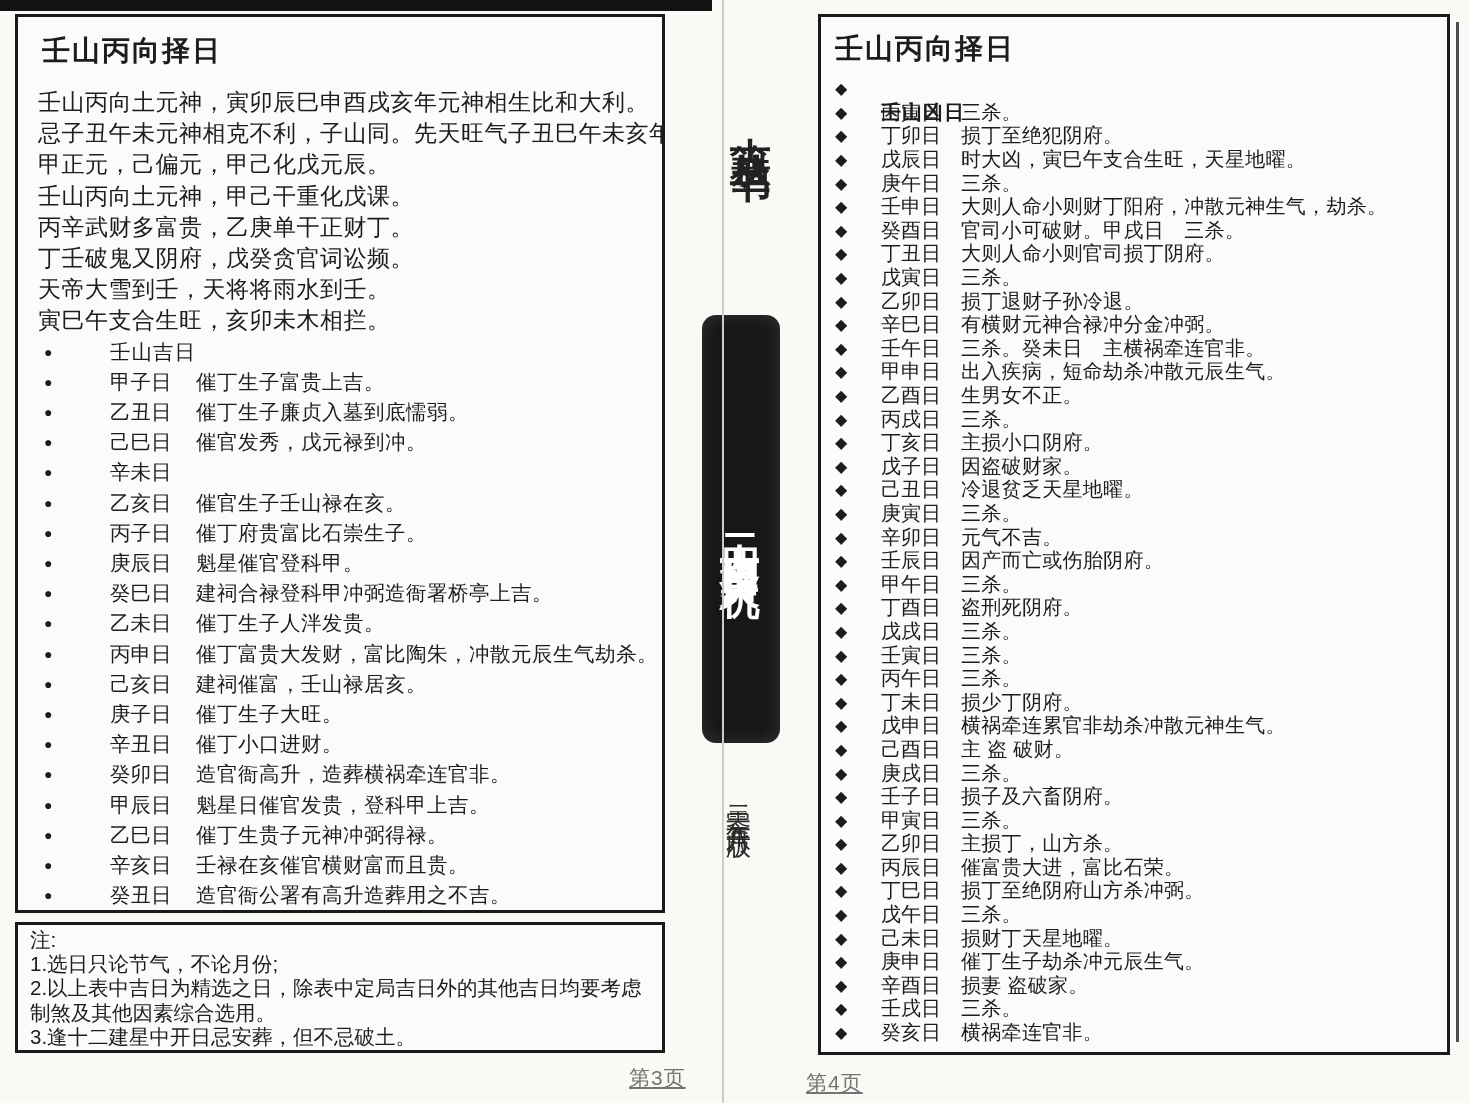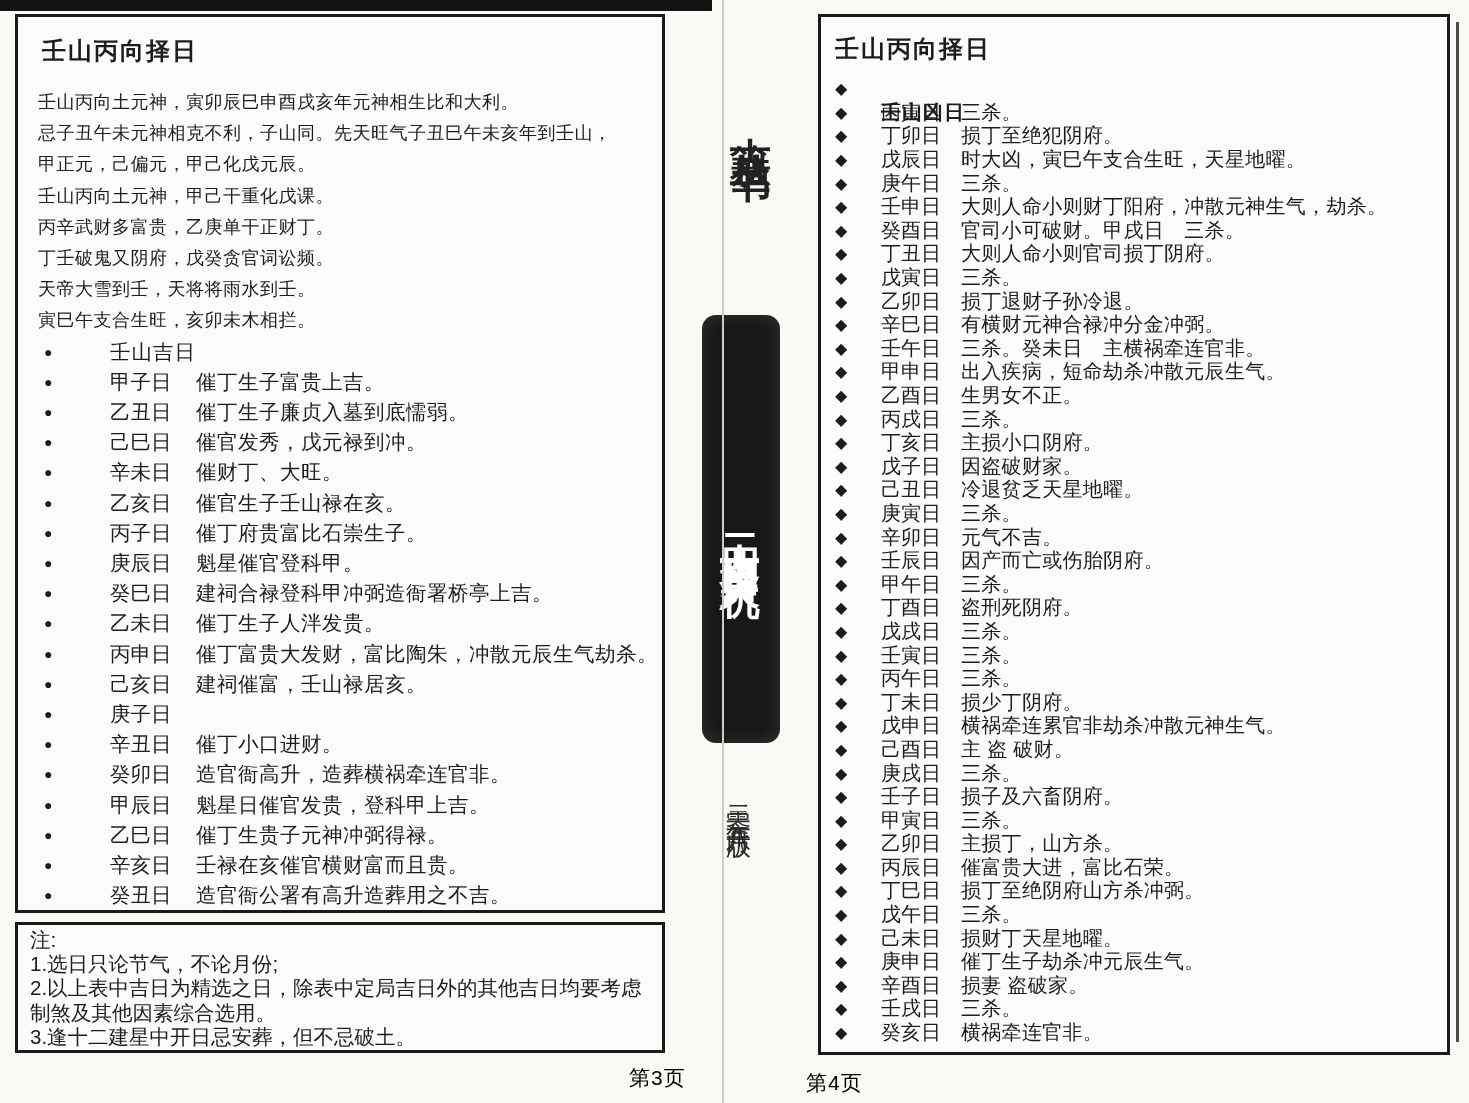--- a/index.html
+++ b/index.html
@@ -12,25 +12,25 @@
   .fold{position:absolute;left:722px;top:0;width:2px;height:1103px;background:#cfccc6;z-index:30;}
   .edge-line{position:absolute;left:1456px;top:22px;width:3px;height:1020px;background:#4c4c4c;}
 
   
   .page-left{
     position:absolute;left:15px;top:14px;width:650px;height:899px;
     border:3px solid #1a1a1a;box-sizing:border-box;background:#fcfbf9;
     padding:8px 14px 0 20px;overflow:hidden;
   }
   h1.ptitle{
-    font-size:24px;font-weight:bold;letter-spacing:2px;
+    font-size:28px;font-weight:bold;letter-spacing:2px;
     margin:4px 0 0 4px;line-height:44px;
   }
   .paras{margin-top:14px;}
-  .para{font-size:18px;line-height:31.2px;white-space:nowrap;letter-spacing:0.5px;}
+  .para{font-size:23px;line-height:31.2px;white-space:nowrap;letter-spacing:0.5px;}
   .llist{margin-top:0;}
   .lrow{display:flex;align-items:center;height:30.2px;font-size:20.5px;white-space:nowrap;}
   .lbul{width:66px;padding-left:6px;font-size:14px;flex:none;}
   .lday{width:86px;flex:none;}
   .ldesc{flex:1;letter-spacing:0.5px;}
   .lhead{font-weight:normal;letter-spacing:1px;}
 
   
   .notes{
     position:absolute;left:15px;top:922px;width:650px;height:131px;
@@ -61,21 +61,21 @@
     border:3px solid #1a1a1a;box-sizing:border-box;background:#fcfbf9;
     padding:6px 6px 0 10px;overflow:hidden;
   }
   .rlist{margin-top:6px;}
   .rrow{display:flex;align-items:center;height:23.6px;font-size:20px;white-space:nowrap;}
   .rbul{width:46px;padding-left:4px;font-size:16px;flex:none;}
   .rday{width:80px;flex:none;}
   .rdesc{flex:1;letter-spacing:0.3px;}
   .rhead{font-weight:bold;letter-spacing:1px;margin-top:47px;}
 
-  .pn{position:absolute;font-size:21px;color:#000000;letter-spacing:1px;}
+  .pn{position:absolute;font-size:21px;color:#737373;letter-spacing:1px;text-decoration:underline;}
   .pn3{left:629px;top:1064px;}
   .pn4{left:806px;top:1069px;}
 </style>
 </head>
 <body>
 
 <div class="scan-bar"></div>
 <div class="fold"></div>
 <div class="edge-line"></div>
 
@@ -108,21 +108,20 @@
           <span class="ldesc">催丁生子廉贞入墓到底懦弱。</span>
         </div>
         <div class="lrow">
           <span class="lbul">●</span>
           <span class="lday">己巳日</span>
           <span class="ldesc">催官发秀，戊元禄到冲。</span>
         </div>
         <div class="lrow">
           <span class="lbul">●</span>
           <span class="lday">辛未日</span>
-          <span class="ldesc">催财丁、大旺。</span>
         </div>
         <div class="lrow">
           <span class="lbul">●</span>
           <span class="lday">乙亥日</span>
           <span class="ldesc">催官生子壬山禄在亥。</span>
         </div>
         <div class="lrow">
           <span class="lbul">●</span>
           <span class="lday">丙子日</span>
           <span class="ldesc">催丁府贵富比石崇生子。</span>
@@ -148,20 +147,21 @@
           <span class="ldesc">催丁富贵大发财，富比陶朱，冲散元辰生气劫杀。</span>
         </div>
         <div class="lrow">
           <span class="lbul">●</span>
           <span class="lday">己亥日</span>
           <span class="ldesc">建祠催富，壬山禄居亥。</span>
         </div>
         <div class="lrow">
           <span class="lbul">●</span>
           <span class="lday">庚子日</span>
+          <span class="ldesc">催丁生子大旺。</span>
         </div>
         <div class="lrow">
           <span class="lbul">●</span>
           <span class="lday">辛丑日</span>
           <span class="ldesc">催丁小口进财。</span>
         </div>
         <div class="lrow">
           <span class="lbul">●</span>
           <span class="lday">癸卯日</span>
           <span class="ldesc">造官衙高升，造葬横祸牵连官非。</span>

